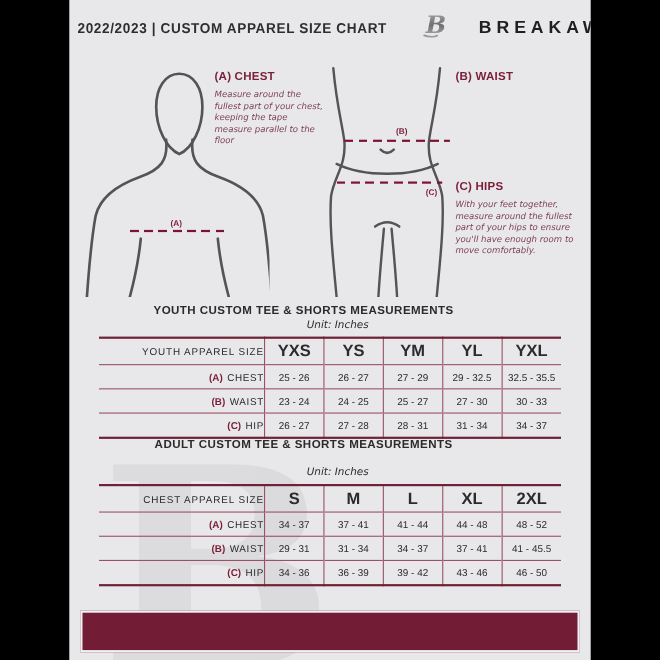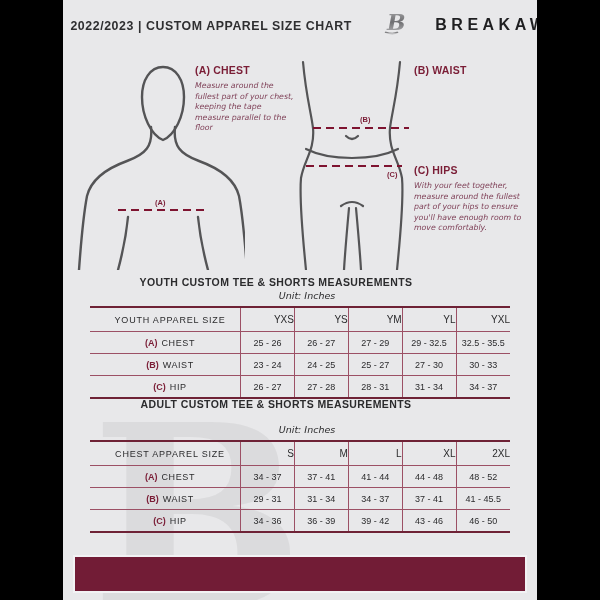--- a/index.html
+++ b/index.html
@@ -35,22 +35,22 @@
   .sec-unit{position:absolute;left:0;width:488px;text-align:center;font-style:italic;
             font-size:9.5px;color:#2b2b2d;font-family:"DejaVu Sans",sans-serif;z-index:1;}
 
   
   table.size{position:absolute;left:27px;width:420px;border-collapse:collapse;table-layout:fixed;z-index:1;
              border-top:2px solid #6e2236;border-bottom:2px solid #6e2236;}
   table.size td{border-top:1px solid #9c5065;height:21px;text-align:center;vertical-align:middle;
                 font-size:9px;color:#2b2b2d;padding:0;background:transparent;}
   table.size tr:first-child td{border-top:none;height:23px;}
   table.size td + td{border-left:1px solid #9c5065;}
-  table.size td.lblcol{width:140px;text-align:center;padding-left:10px;}
-  table.size .colhead{font-weight:normal;font-size:10px;text-align:right;}
+  table.size td.lblcol{width:140px;text-align:right;padding-left:10px;}
+  table.size .colhead{font-weight:bold;font-size:15px;}
   table.size .sizehead{font-size:9px;letter-spacing:0.8px;}
   table.size .rowkey{color:#7a1d36;font-weight:bold;margin-right:4px;}
   table.size .rowlabel{letter-spacing:0.6px;}
 
   
   .footer-bar{position:absolute;left:10px;top:555px;width:450px;height:34px;background:#721c36;
               border:2px solid #f2f2f4;z-index:3;}
 </style>
 </head>
 <body>

